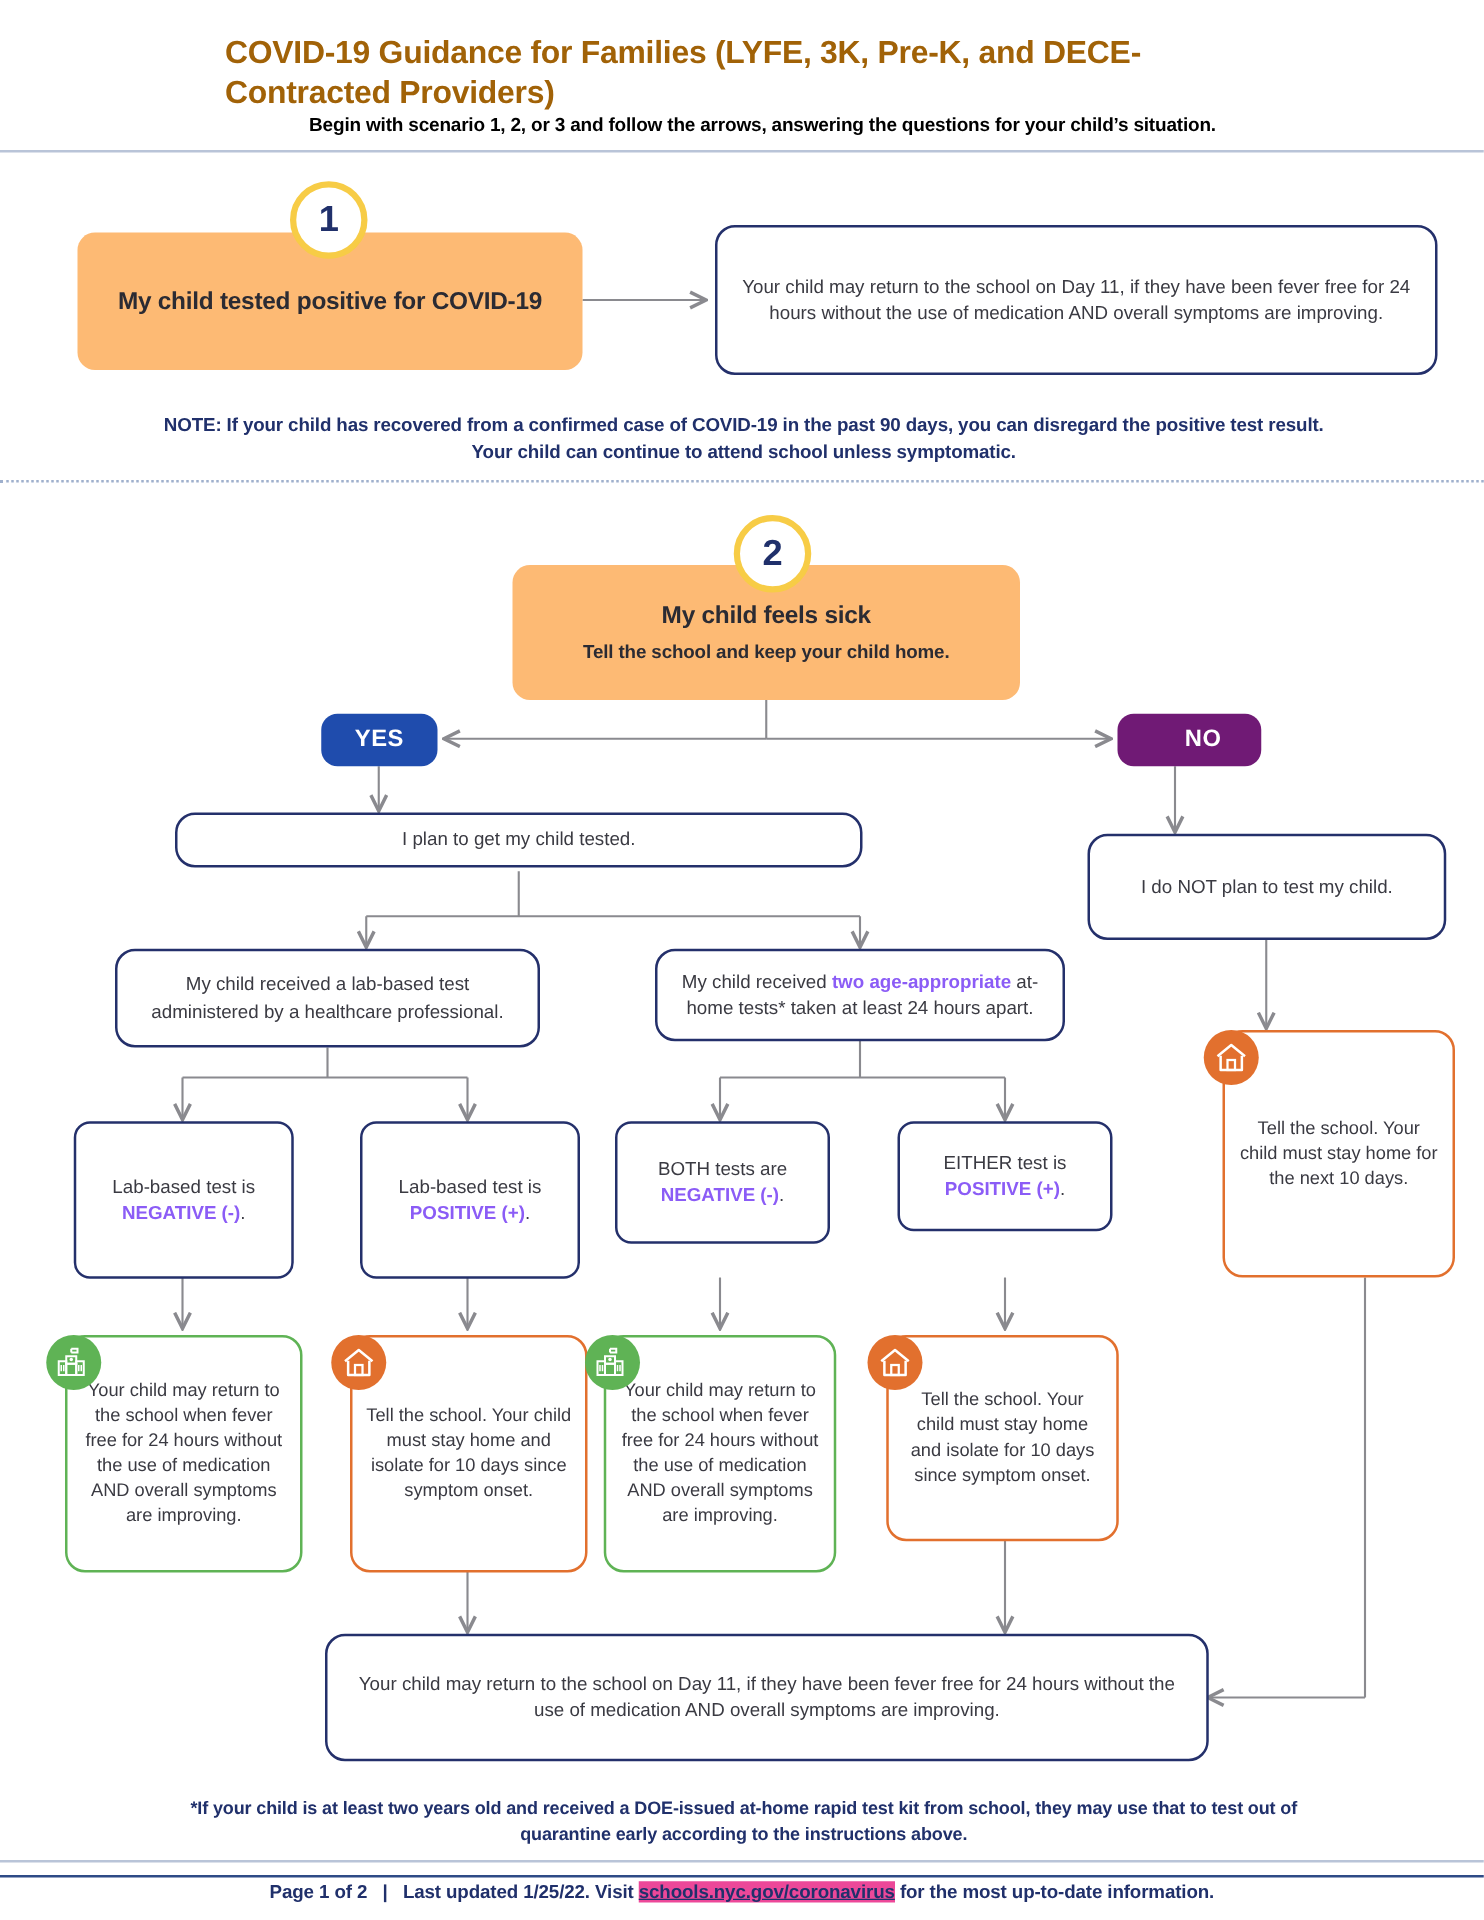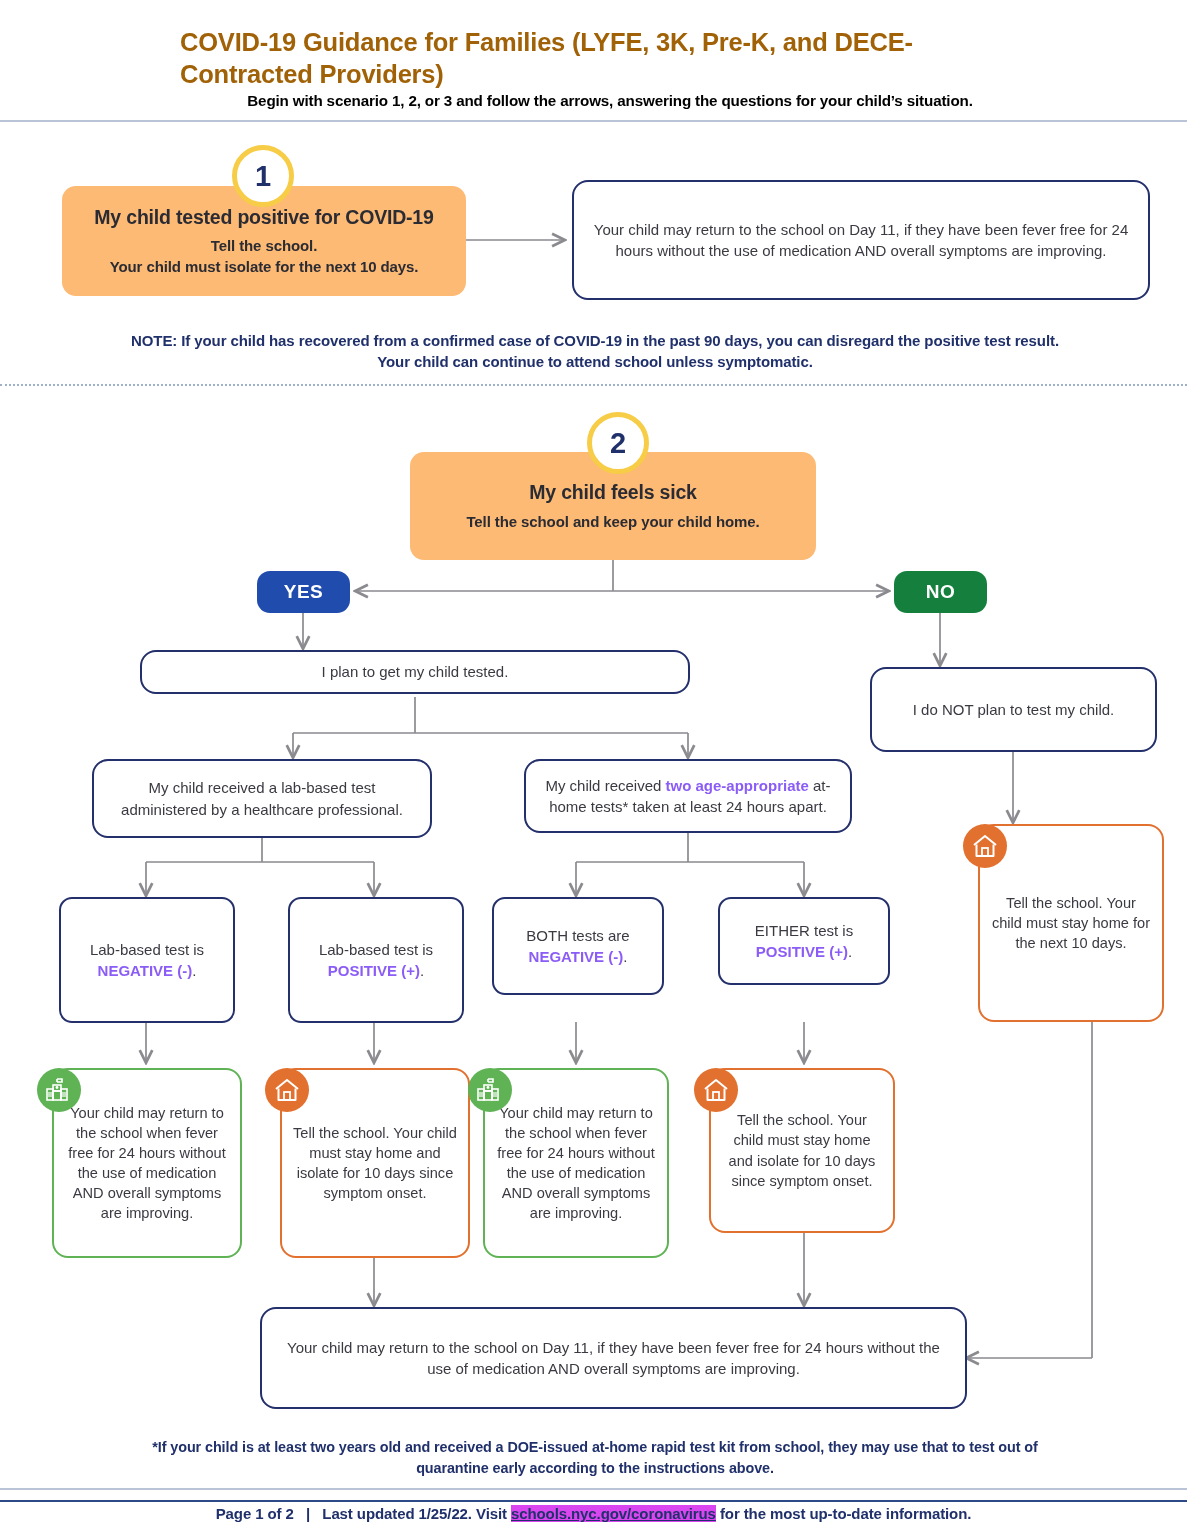--- a/index.html
+++ b/index.html
@@ -65,21 +65,21 @@
     background:#fff;border:5px solid #f7cc46;
     display:flex;align-items:center;justify-content:center;
     font-size:29px;font-weight:bold;color:#20306b;z-index:5;
   }
   .pill{
     position:absolute;border-radius:13px;display:flex;
     align-items:center;justify-content:center;
     color:#fff;font-size:19px;font-weight:bold;letter-spacing:0.5px;z-index:4;
   }
   .pill.yes{background:#1f4cad;}
-  .pill.no{background:#15803d;}
+  .pill.no{background:#701a75;padding-left:22px;}
   .badge{
     position:absolute;width:44px;height:44px;border-radius:50%;
     display:flex;align-items:center;justify-content:center;z-index:6;
   }
   .badge.green{background:#5fb355;}
   .badge.orange{background:#e2702e;}
 
   
   #note{
     position:absolute;left:120px;top:330px;width:950px;text-align:center;
@@ -87,21 +87,21 @@
   }
   #footnote{
     position:absolute;left:120px;top:1437px;width:950px;text-align:center;
     font-size:14.4px;font-weight:bold;color:#20306b;line-height:1.45;letter-spacing:-0.1px;
   }
   #footer{
     position:absolute;left:0;top:1505px;width:1187px;text-align:center;
     font-size:15px;font-weight:bold;color:#20306b;letter-spacing:-0.1px;
   }
   #footer .url{
-    color:#20306b;background:#d946ef;text-decoration:underline;
+    color:#20306b;background:#ec4899;text-decoration:underline;
   }
   b{font-weight:bold;color:#8b5cf6;}
 </style>
 </head>
 <body>
 
 <div id="header">
 
 
   <div id="title">COVID-19 Guidance for Families (LYFE, 3K, Pre-K, and DECE-Contracted Providers)</div>
@@ -155,24 +155,20 @@
 
     <line x1="1092" y1="1022" x2="1092" y2="1358"></line>
     <line x1="1092" y1="1358" x2="967" y2="1358" marker-end="url(#ah)"></line>
   </g>
 </svg>
 
 <div class="circle-num" style="left:232px;top:145px;">1</div>
 
 <div class="box yellow" style="left:62px;top:186px;width:404px;height:110px;">
   <div class="hd">My child tested positive for COVID-19</div>
-  <div class="sb">
-    <span>Tell the school.</span><br>
-    <span>Your child must isolate for the next 10 days.</span>
-  </div>
 </div>
 
 <div class="box navybox" style="left:572px;top:180px;width:578px;height:120px;">
   <span>Your child may return to the school on Day 11, if they have been fever free for 24 hours without the use of medication AND overall symptoms are improving.</span>
 </div>
 
 <div id="note">NOTE: If your child has recovered from a confirmed case of COVID-19 in the past 90 days, you can disregard the positive test result. Your child can continue to attend school unless symptomatic.</div>
 
 <div class="circle-num" style="left:587px;top:412px;">2</div>
 

